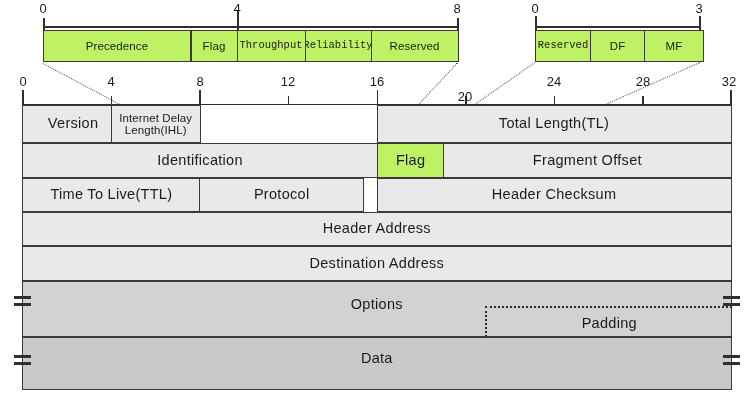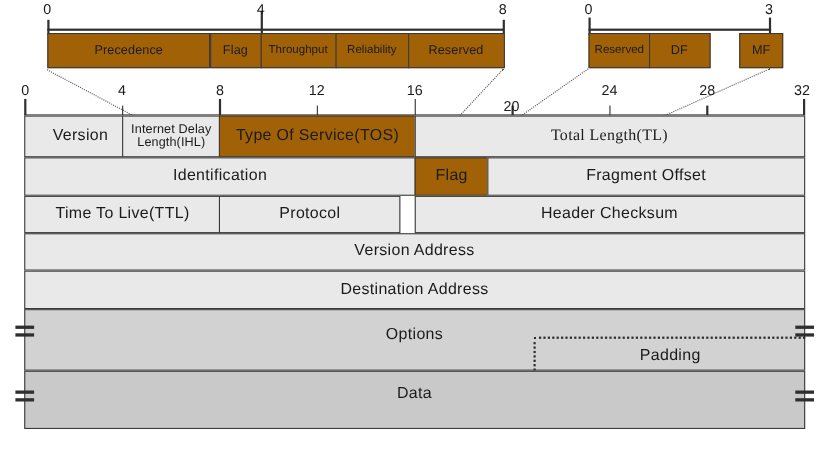--- a/index.html
+++ b/index.html
@@ -35,24 +35,24 @@
     text-align: center;
     border: 1.6px solid #3a3a3a;
     background: #e9e9e9;
     font-size: 14.5px;
     line-height: 1.05;
     letter-spacing: 0.3px;
     color: #1b1b1b;
     white-space: pre-line;
     overflow: hidden;
   }
-  .cell.dark   { background: #a16207; }
+  .cell.dark   { background: #bef264; }
   .cell.mid    { background: #d2d2d2; }
   .cell.small  { font-size: 11.5px; letter-spacing: 0.1px; }
-  .cell.tiny   { font-size: 10.5px; letter-spacing: 0px; }
+  .cell.tiny   { font-size: 10.5px; letter-spacing: 0px; font-family: Liberation Mono, monospace; }
 
   
   .ruler-line {
     position: absolute;
     background: #2f2f2f;
   }
   .tick {
     position: absolute;
     width: 1.6px;
     background: #2f2f2f;
@@ -129,21 +129,21 @@
   <div class="abs" style="left:500px;top:0;width:256px;height:70px;">
 
     <div class="ruler-line" style="left:35px;top:26px;width:166px;height:1.6px;"></div>
     <div class="tick" style="left:35px;top:16px;height:16px;"></div>
     <div class="tick" style="left:199px;top:16px;height:16px;"></div>
     <div class="tick-label" style="left:35px;top:1px;">0</div>
     <div class="tick-label" style="left:199px;top:1px;">3</div>
 
     <div class="cell dark tiny" style="left:35px;top:30px;width:56px;height:32px;">Reserved</div>
     <div class="cell dark small" style="left:89.5px;top:30px;width:56px;height:32px;">DF</div>
-    <div class="cell dark small" style="left:144px;top:30px;width:40px;height:32px;margin-left:28px;">MF</div>
+    <div class="cell dark small" style="left:144px;top:30px;width:60px;height:32px;">MF</div>
   </div>
 
   <div class="leader" style="left:43px;top:63px;width:171px;transform:rotate(28deg);"></div>
 
   <div class="leader" style="left:458px;top:63px;width:114px;transform:rotate(133deg);"></div>
 
   <div class="leader" style="left:535px;top:63px;width:195px;transform:rotate(145deg);"></div>
 
   <div class="leader" style="left:700px;top:63px;width:284px;transform:rotate(156deg);"></div>
 
@@ -167,32 +167,31 @@
     <div class="tick-label" style="left:288px;top:74px;">12</div>
     <div class="tick-label" style="left:377px;top:74px;">16</div>
     <div class="tick-label" style="left:465px;top:74px;margin-top:15px;">20</div>
     <div class="tick-label" style="left:554px;top:74px;">24</div>
     <div class="tick-label" style="left:643px;top:74px;">28</div>
     <div class="tick-label" style="left:729px;top:74px;">32</div>
 
     <div class="cell" style="left:22px;top:105px;width:90.2px;height:38px;padding-left:12px;">Version</div>
     <div class="cell small" style="left:110.6px;top:105px;width:90.2px;height:38px;">Internet Delay
 Length(IHL)</div>
-    <div class="cell dark" style="left:199.2px;top:105px;width:178.9px;height:38px;">Type Of Service(TOS)</div>
-    <div class="cell" style="left:376.5px;top:105px;width:355.1px;height:38px;font-family:Liberation Serif, serif;">Total Length(TL)</div>
+    <div class="cell" style="left:376.5px;top:105px;width:355.1px;height:38px;">Total Length(TL)</div>
 
     <div class="cell" style="left:22px;top:143px;width:356.1px;height:35px;">Identification</div>
     <div class="cell dark" style="left:376.5px;top:143px;width:68.2px;height:35px;">Flag</div>
     <div class="cell" style="left:443.1px;top:143px;width:288.5px;height:35px;">Fragment Offset</div>
 
     <div class="cell" style="left:22px;top:178px;width:178.8px;height:34px;">Time To Live(TTL)</div>
     <div class="cell" style="left:199.2px;top:178px;width:165px;height:34px;">Protocol</div>
     <div class="cell" style="left:376.5px;top:178px;width:355.1px;height:34px;">Header Checksum</div>
 
-    <div class="cell" style="left:22px;top:212px;width:709.6px;height:34px;">Version Address</div>
+    <div class="cell" style="left:22px;top:212px;width:709.6px;height:34px;">Header Address</div>
 
     <div class="cell mid" style="left:22px;top:281px;width:709.6px;height:56px;align-items:flex-start;padding-top:15px;">Options</div>
 
     <div class="cell" style="left:22px;top:246px;width:709.6px;height:35px;">Destination Address</div>
     <div class="padding-box" style="left:485px;top:306px;width:246.6px;height:31px;">Padding</div>
 
     <div class="cell mid" style="left:22px;top:337px;width:709.6px;height:53px;background:#c9c9c9;align-items:flex-start;padding-top:13px;">Data</div>
 
     <div class="breakmark" style="left:14px;top:296px;"></div>
     <div class="breakmark" style="left:723px;top:296px;"></div>

